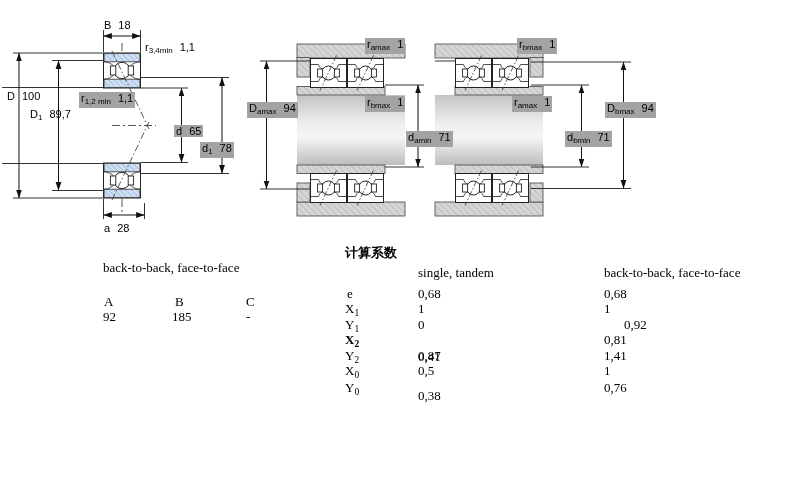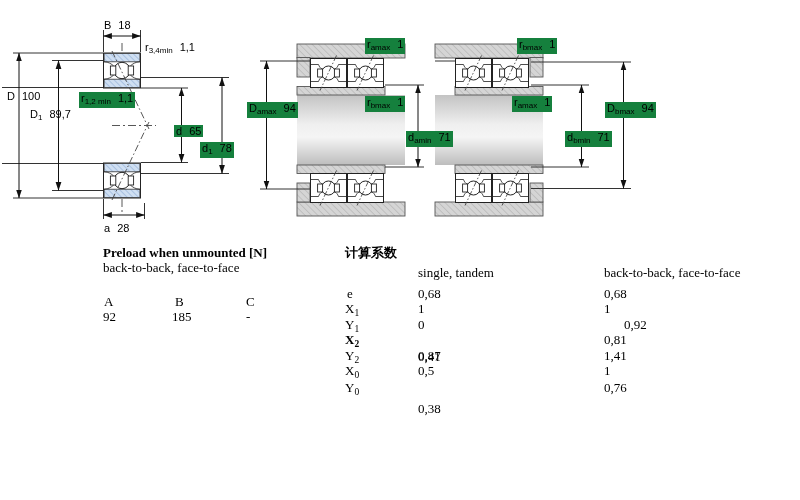--- a/index.html
+++ b/index.html
@@ -2,21 +2,21 @@
 <html><head>
 <meta charset="utf-8">
 <style>
   html,body{margin:0;padding:0;background:#fff;}
   #canvas{position:relative;width:800px;height:500px;background:#fff;overflow:hidden;
           font-family:"Liberation Sans",sans-serif;color:#000;}
   svg{position:absolute;left:0;top:0;}
   .dim{position:absolute;font:11px "Liberation Sans",sans-serif;white-space:nowrap;line-height:12px;}
   .dim sub{font-size:8px;vertical-align:-2px;letter-spacing:0;}
   .dim .val{margin-left:7px;}
-  .wbg{background:#15803d;padding:0 2px;}
+  .wbg{background:#a3a3a3;padding:0 2px;}
   .ser{position:absolute;font:13px "Liberation Serif","DejaVu Serif",serif;white-space:nowrap;line-height:14px;}
   .ser sub{font-size:9.5px;vertical-align:-3px;}
   .b{font-weight:bold;}
 </style>
 </head>
 <body>
 
 <div id="canvas">
 
   <svg width="800" height="245" viewBox="0 0 800 245">
@@ -148,21 +148,20 @@
   <div class="dim wbg" style="left:365px;top:38px;"><span>r</span><sub>amax</sub><span class="val">1</span></div>
   <div class="dim wbg" style="left:365px;top:96px;"><span>r</span><sub>bmax</sub><span class="val">1</span></div>
   <div class="dim wbg" style="left:247px;top:102px;"><span>D</span><sub>amax</sub><span class="val">94</span></div>
   <div class="dim wbg" style="left:406px;top:131px;"><span>d</span><sub>amin</sub><span class="val">71</span></div>
 
   <div class="dim wbg" style="left:517px;top:38px;"><span>r</span><sub>bmax</sub><span class="val">1</span></div>
   <div class="dim wbg" style="left:512px;top:96px;"><span>r</span><sub>amax</sub><span class="val">1</span></div>
   <div class="dim wbg" style="left:605px;top:102px;"><span>D</span><sub>bmax</sub><span class="val">94</span></div>
   <div class="dim wbg" style="left:565px;top:131px;"><span>d</span><sub>bmin</sub><span class="val">71</span></div>
 
-  <div class="ser b" style="left:103px;top:246px;">Preload when unmounted [N]</div>
   <div class="ser" style="left:103px;top:261px;">back-to-back, face-to-face</div>
   <div class="ser" style="left:104px;top:295px;">A</div>
   <div class="ser" style="left:175px;top:295px;">B</div>
   <div class="ser" style="left:246px;top:295px;">C</div>
   <div class="ser" style="left:103px;top:310px;">92</div>
   <div class="ser" style="left:172px;top:310px;">185</div>
   <div class="ser" style="left:246px;top:310px;">-</div>
 
   <div class="ser b" style="left:345px;top:246px;">计算系数</div>
   <div class="ser" style="left:418px;top:266px;">single, tandem</div>
@@ -186,16 +185,16 @@
 
   <div class="ser" style="left:345px;top:349px;"><span>Y</span><sub>2</sub></div>
   <div class="ser" style="left:418px;top:349px;">0,87</div>
   <div class="ser" style="left:604px;top:349px;">1,41</div>
 
   <div class="ser" style="left:345px;top:364px;"><span>X</span><sub>0</sub></div>
   <div class="ser" style="left:418px;top:364px;">0,5</div>
   <div class="ser" style="left:604px;top:364px;">1</div>
 
   <div class="ser" style="left:345px;top:381px;"><span>Y</span><sub>0</sub></div>
-  <div class="ser" style="left:418px;top:402px;text-align:right;">0,38</div>
+  <div class="ser" style="left:418px;top:389px;text-align:right;">0,38</div>
   <div class="ser" style="left:604px;top:381px;">0,76</div>
 
 </div>
 
 </body></html>

